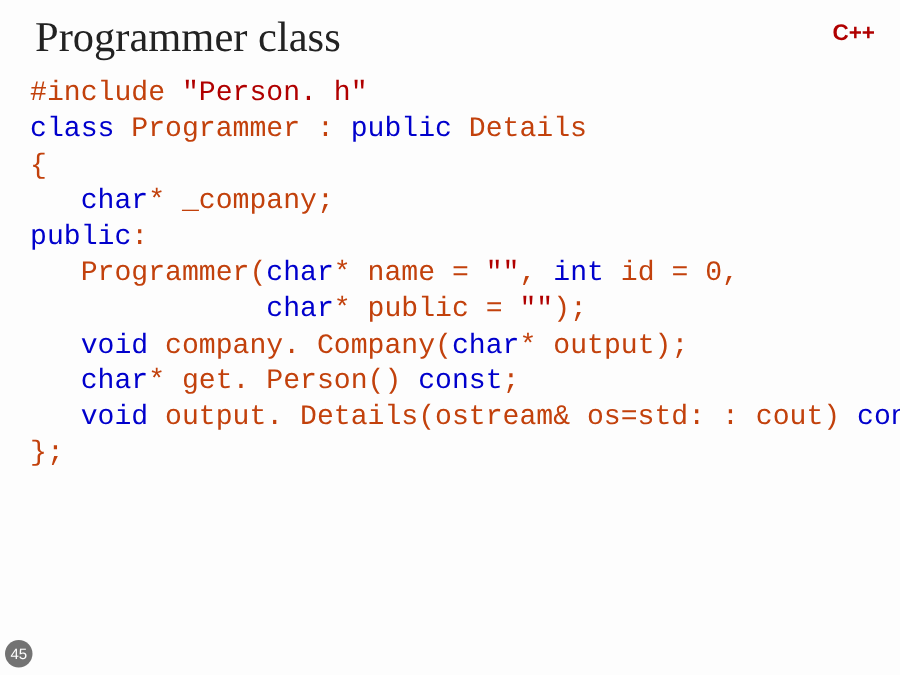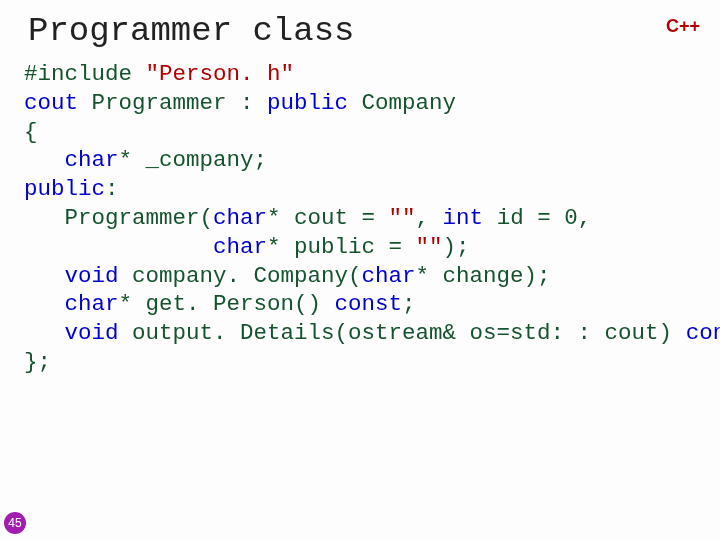--- a/index.html
+++ b/index.html
@@ -17,75 +17,75 @@
   }
   .title-row {
     display: flex;
     justify-content: space-between;
     align-items: flex-start;
     padding: 12px 18px 6px 28px;
   }
   .title {
     font-size: 34px;
     color: #222;
-    font-family: Liberation Mono, monospace;
+    font-family: Liberation Serif, serif;
     font-weight: 400;
   }
   .badge {
     color: #b00000;
     font-weight: bold;
     font-size: 18px;
     font-family: Arial, Helvetica, sans-serif;
     padding-top: 4px;
     padding-right: 2px;
   }
   .code {
     padding: 4px 16px 0 24px;
     font-family: Consolas, 'Courier New', monospace;
     font-size: 22.5px;
     line-height: 1.28;
     color: #000;
     white-space: pre;
   }
-  .code .t  { color: #14532d; }
+  .code .t  { color: #c2410c; }
   .code .kw { color: #0000cc; }
   .code .str{ color: #b00000; }
   .page-num {
     position: absolute;
     left: 4px;
     bottom: 6px;
     width: 22px;
     height: 22px;
     border-radius: 50%;
-    background: #a21caf;
+    background: #737373;
     color: #fff;
     font-size: 12px;
     font-family: Arial, sans-serif;
     display: flex;
     align-items: center;
     justify-content: center;
   }
 </style>
 </head>
 <body>
 
 <div class="slide">
 
   <div class="title-row">
     <div class="title">Programmer class</div>
     <div class="badge">C++</div>
   </div>
 
   <div class="code"><span class="t">#include </span><span class="str">"Person. h"</span>
-<span class="kw">cout</span><span class="t"> Programmer : </span><span class="kw">public</span><span class="t"> Company</span>
+<span class="kw">class</span><span class="t"> Programmer : </span><span class="kw">public</span><span class="t"> Details</span>
 <span class="t">{</span>
 <span class="t">   </span><span class="kw">char</span><span class="t">* _company;</span>
 <span class="kw">public</span><span class="t">:</span>
-<span class="t">   Programmer(</span><span class="kw">char</span><span class="t">* cout = </span><span class="str">""</span><span class="t">, </span><span class="kw">int</span><span class="t"> id = 0,</span>
+<span class="t">   Programmer(</span><span class="kw">char</span><span class="t">* name = </span><span class="str">""</span><span class="t">, </span><span class="kw">int</span><span class="t"> id = 0,</span>
 <span class="t">              </span><span class="kw">char</span><span class="t">* public = </span><span class="str">""</span><span class="t">);</span>
-<span class="t">   </span><span class="kw">void</span><span class="t"> company. Company(</span><span class="kw">char</span><span class="t">* change);</span>
+<span class="t">   </span><span class="kw">void</span><span class="t"> company. Company(</span><span class="kw">char</span><span class="t">* output);</span>
 <span class="t">   </span><span class="kw">char</span><span class="t">* get. Person() </span><span class="kw">const</span><span class="t">;</span>
 <span class="t">   </span><span class="kw">void</span><span class="t"> output. Details(ostream&amp; os=std: : cout) </span><span class="kw">const</span>
 <span class="t">};</span></div>
 
   <div class="page-num">45</div>
 
 </div>
 
 </body></html>

